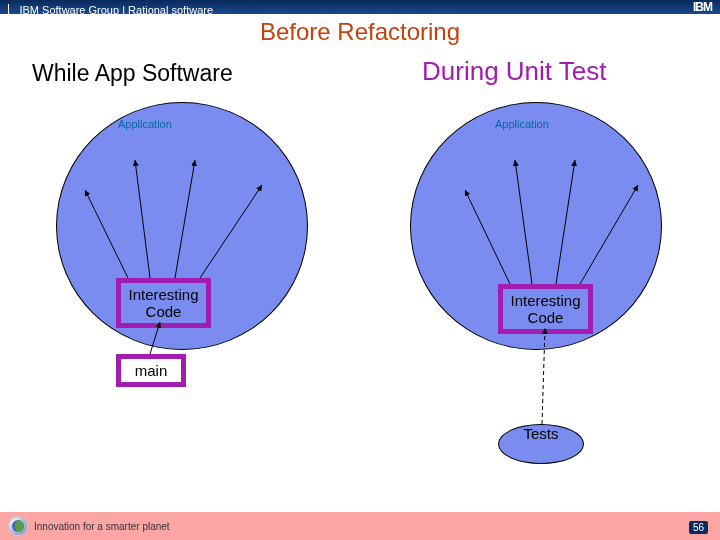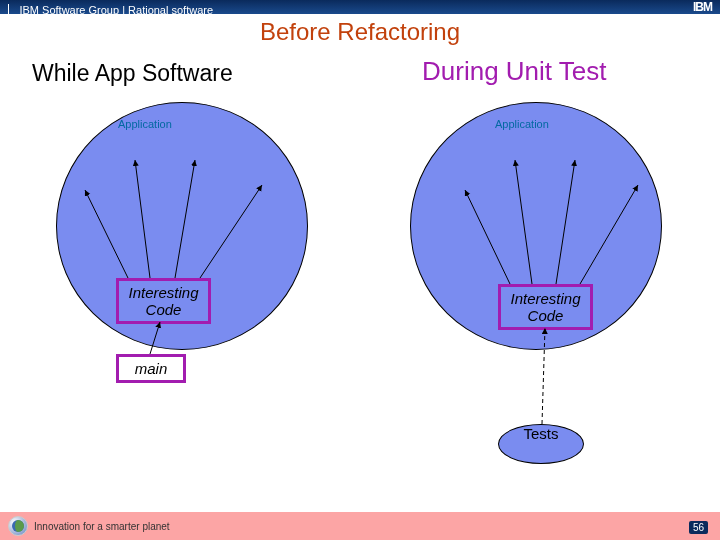--- a/index.html
+++ b/index.html
@@ -10,21 +10,21 @@
   .ibm-logo { color: #fff; font-size: 12px; font-weight: bold; letter-spacing: -1px; font-family: Liberation Sans, sans-serif; }
   .title { text-align: center; font-size: 24px; font-weight: normal; margin-top: 4px; color: #c2410c; }
   .subtitle-left { position: absolute; top: 60px; left: 32px; font-size: 23px; color: #000; }
   .subtitle-right { position: absolute; top: 56px; left: 422px; font-size: 26px; color: #a21caf; }
   .big-circle { position: absolute; border-radius: 50%; background: #7a8cf0; border: 1px solid #000; }
   .circle-left { top: 102px; left: 56px; width: 252px; height: 248px; }
   .circle-right { top: 102px; left: 410px; width: 252px; height: 248px; }
   .label { position: absolute; font-size: 11px; color: #0369a1; }
   .app-left { top: 118px; left: 118px; }
   .app-right { top: 118px; left: 495px; }
-  .box { position: absolute; border: 3px solid #a21caf; font-size: 15px; text-align: center; padding: 3px 0; background: transparent; font-style: italic; }
+  .box { position: absolute; border: 5px solid #a21caf; font-size: 15px; text-align: center; padding: 3px 0; background: transparent; }
   .box-code-left { top: 278px; left: 116px; width: 95px; background: #7a8cf0; }
   .box-code-right { top: 284px; left: 498px; width: 95px; background: #7a8cf0; }
   .box-main { top: 354px; left: 116px; width: 70px; background: #fff; }
   .tests-oval { position: absolute; top: 424px; left: 498px; width: 86px; height: 40px; background: #7a8cf0; border: 1px solid #000; border-radius: 50%; display: flex; justify-content: center; font-size: 15px; }
   svg.arrows { position: absolute; top: 0; left: 0; width: 720px; height: 540px; pointer-events: none; }
   .footer { position: absolute; bottom: 0; left: 0; right: 0; height: 28px; background: #fca5a5; border-top: 0; display: flex; align-items: center; padding: 0 8px; }
   .footer-icon { width: 20px; height: 20px; border-radius: 50%; background: radial-gradient(circle at 30% 30%, #fff, #6080c0); border: 1px solid #ccc; margin-right: 6px; display: flex; align-items: center; justify-content: center; font-size: 10px; }
   .footer-text { font-size: 10px; color: #333; }
   .page-num { position: absolute; bottom: 6px; right: 12px; font-size: 10px; background: #0a2a5c; color: #fff; padding: 1px 4px; border-radius: 2px; }
 </style>

